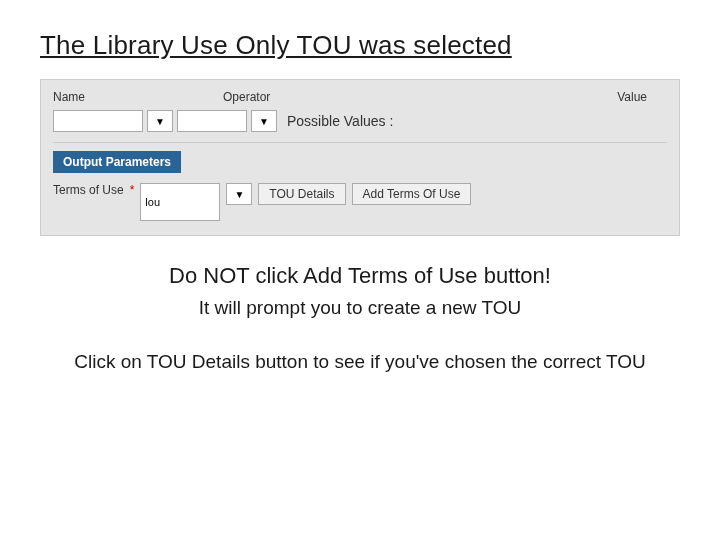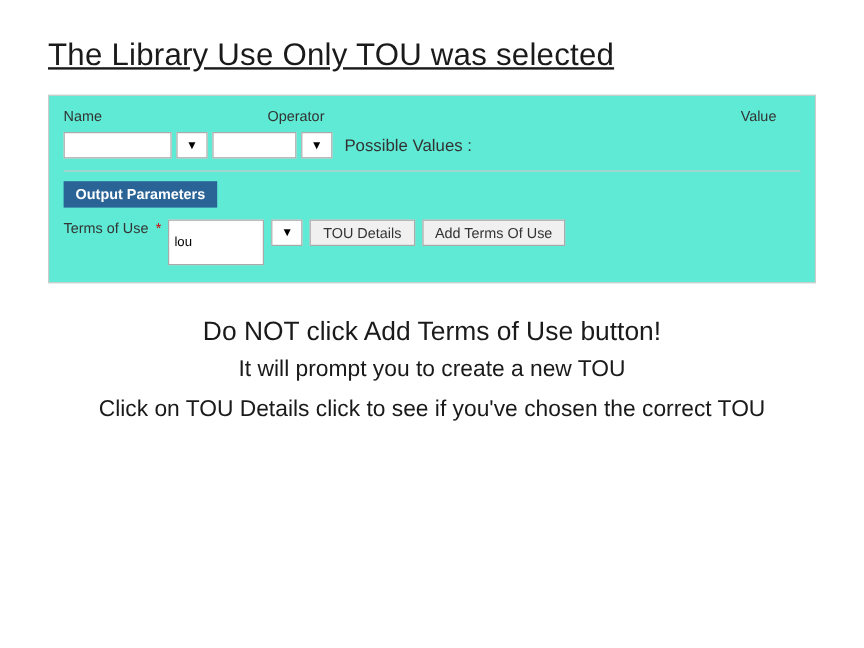--- a/index.html
+++ b/index.html
@@ -24,21 +24,21 @@
     .title {
       font-size: 26px;
       font-weight: 400;
       color: #1a1a1a;
       margin-bottom: 18px;
       letter-spacing: 0.2px;
       text-decoration: underline;
     }
 
     .ui-panel {
-      background: #5eead4;
+      background: #e5e5e5;
       border: 1px solid #cccccc;
       padding: 10px 12px 14px 12px;
       margin-bottom: 22px;
     }
 
     .filter-headers {
       display: flex;
       gap: 0;
       margin-bottom: 6px;
     }
@@ -145,21 +145,21 @@
       font-size: 22px;
       font-weight: 400;
       color: #1a1a1a;
       margin-bottom: 4px;
       line-height: 1.3;
     }
 
     .instruction-sub {
       font-size: 19px;
       color: #1a1a1a;
-      margin-bottom: 8px;
+      margin-bottom: 28px;
       line-height: 1.4;
     }
 
     .instruction-click {
       font-size: 19px;
       color: #1a1a1a;
       line-height: 1.4;
     }
 
     .divider-line {
@@ -203,16 +203,16 @@
       <div class="select-box">▼</div>
       <button class="tou-details-btn">TOU Details</button>
       <button class="add-terms-btn">Add Terms Of Use</button>
     </div>
 
   </div>
 
   <div class="instruction-block">
     <div class="instruction-main">Do NOT click Add Terms of Use button!</div>
     <div class="instruction-sub">It will prompt you to create a new TOU</div>
-    <div class="instruction-click">Click on TOU Details click to see if you've chosen the correct TOU</div>
+    <div class="instruction-click">Click on TOU Details button to see if you've chosen the correct TOU</div>
   </div>
 
 </div>
 
 </body></html>

